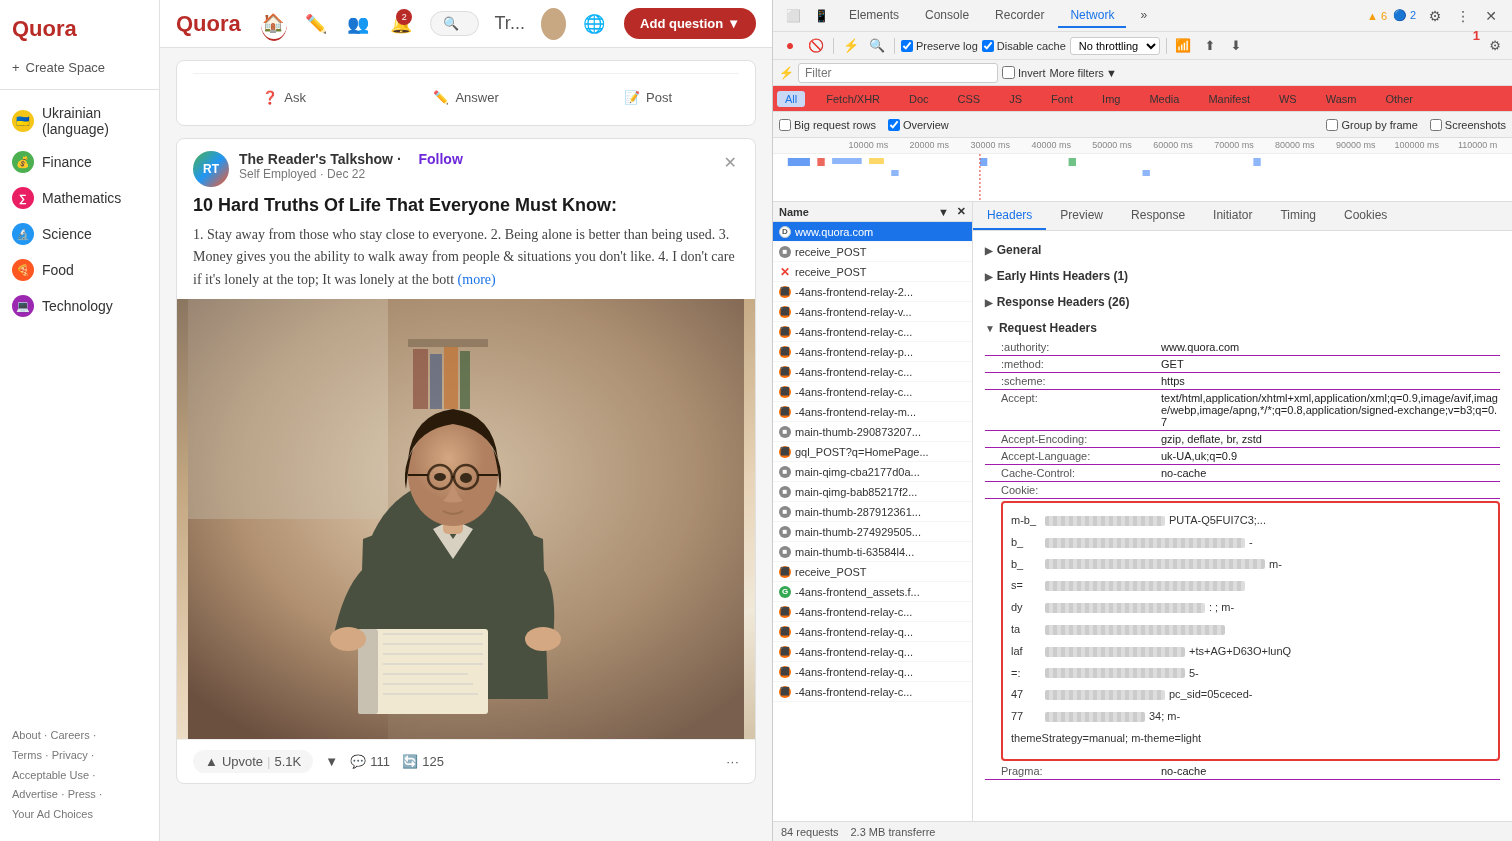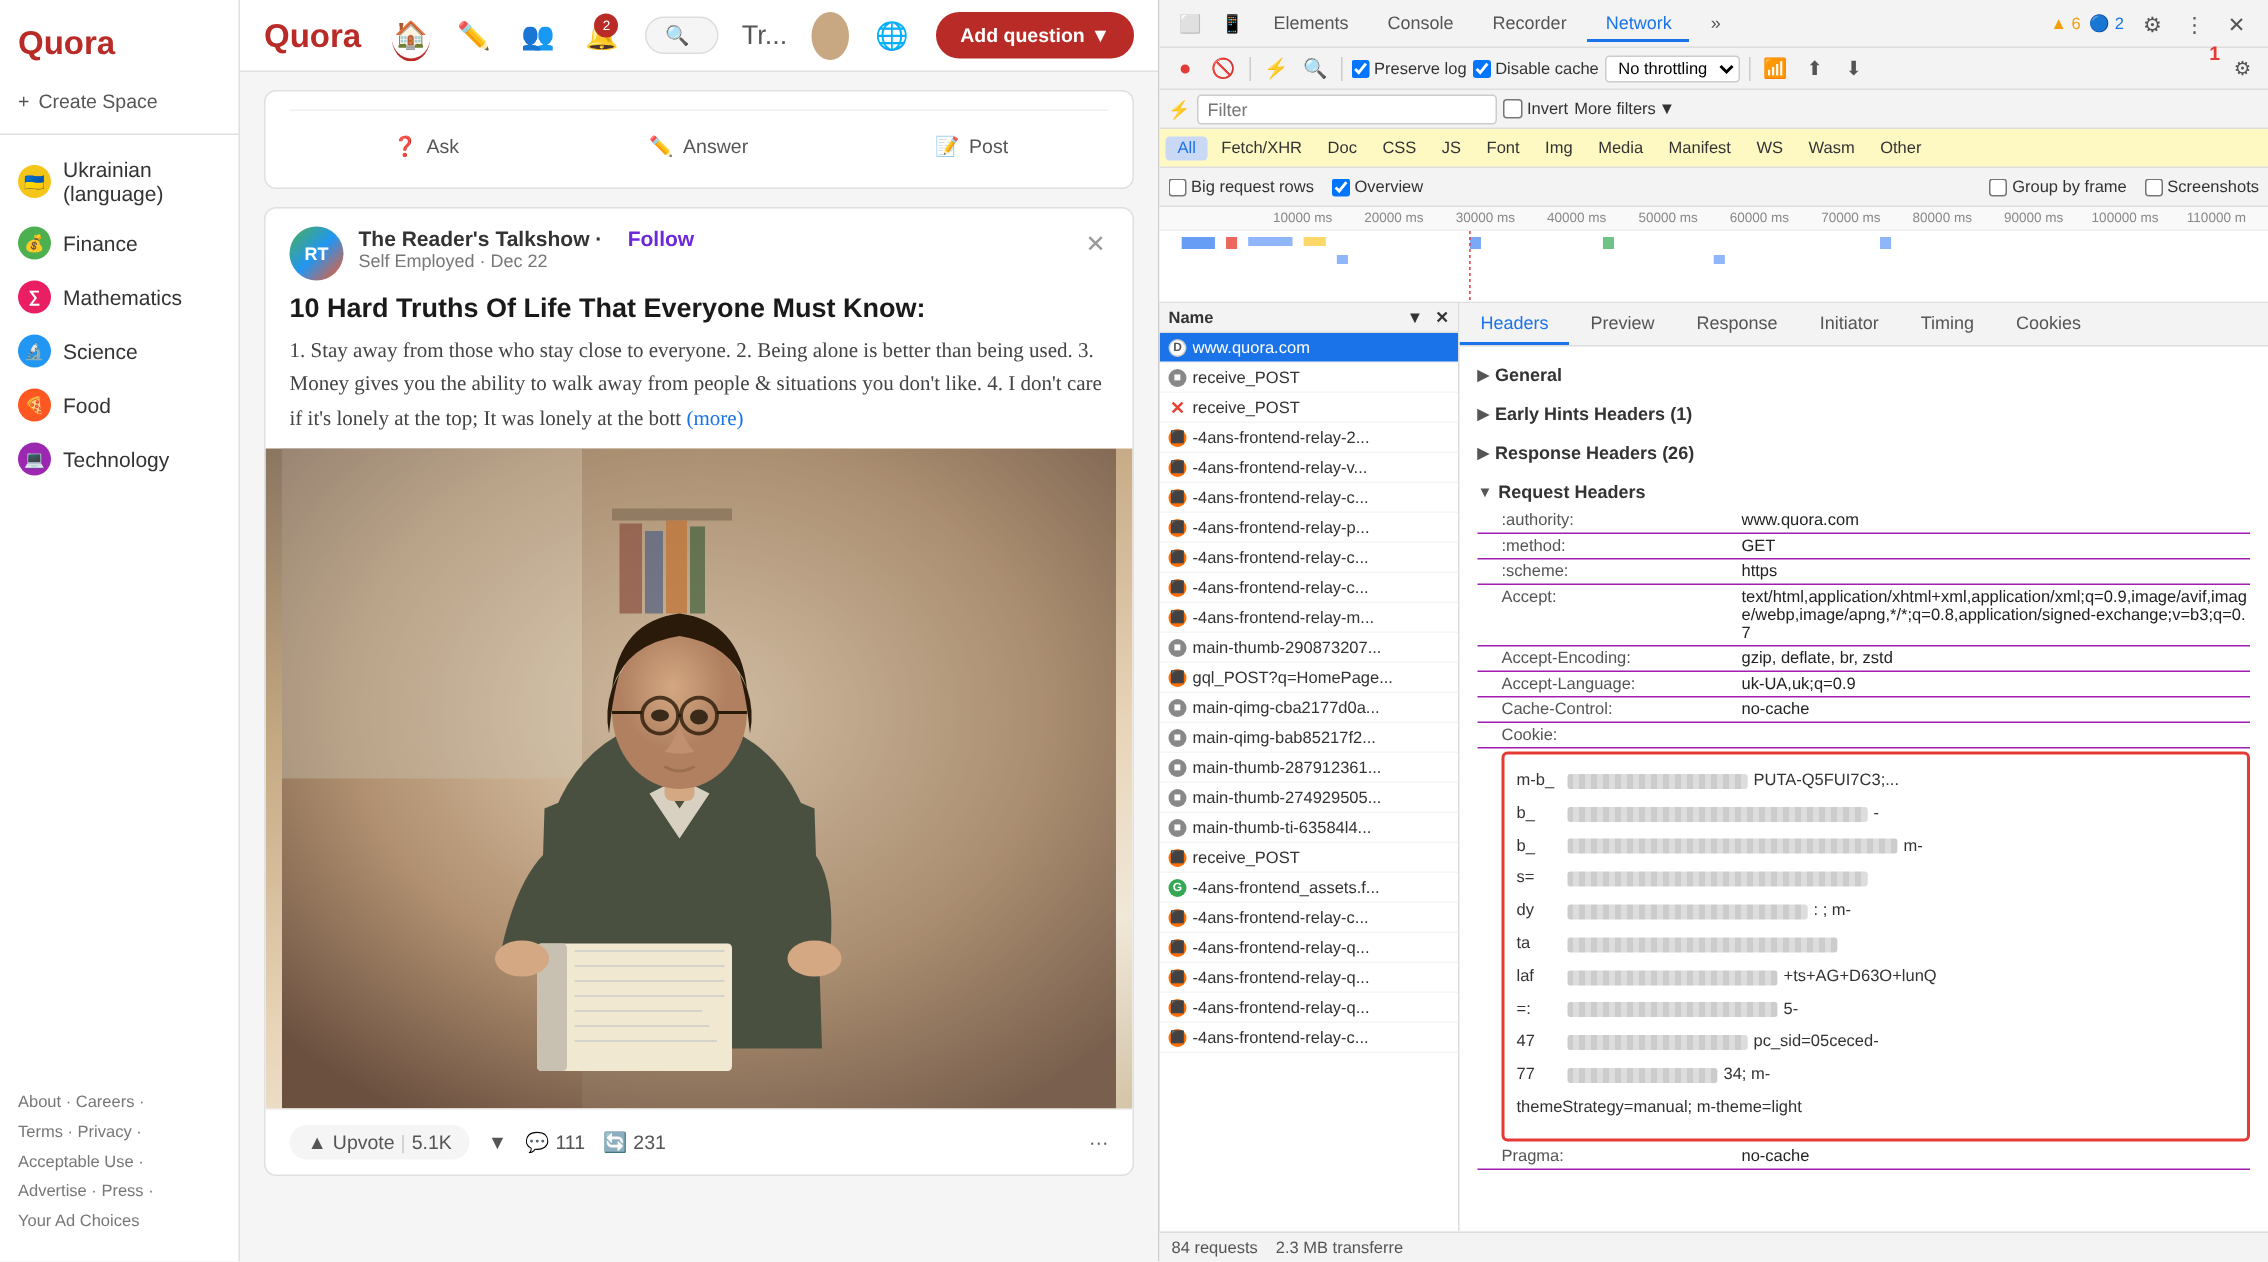--- a/index.html
+++ b/index.html
@@ -336,25 +336,25 @@
     }
     .dt-more-filters {
       font-size: 11px; color: #333; cursor: pointer;
       display: flex; align-items: center; gap: 2px;
     }
 
     
     #devtools-types {
       display: flex;
       align-items: center;
-      background: #fef9c3;
+      background: #ef4444;
       border-bottom: 1px solid #ddd;
       padding: 0 4px;
       height: 26px;
-      gap: 1px;
+      gap: 13px;
       overflow-x: auto;
     }
     .dt-type-btn {
       padding: 2px 8px;
       font-size: 11px;
       color: #333;
       cursor: pointer;
       border-radius: 3px;
       white-space: nowrap;
     }
@@ -753,21 +753,21 @@
           <span class="upvote-divider">|</span>
           <span>5.1K</span>
         </div>
         <div class="post-action">▼</div>
         <div class="post-action">
           <span>💬</span>
           <span>111</span>
         </div>
         <div class="post-action">
           <span>🔄</span>
-          <span>231</span>
+          <span>125</span>
         </div>
         <div class="post-spacer"></div>
         <div class="post-action">···</div>
       </div>
     </div>
   </div>
 </div>
 
 <div id="devtools">
 

